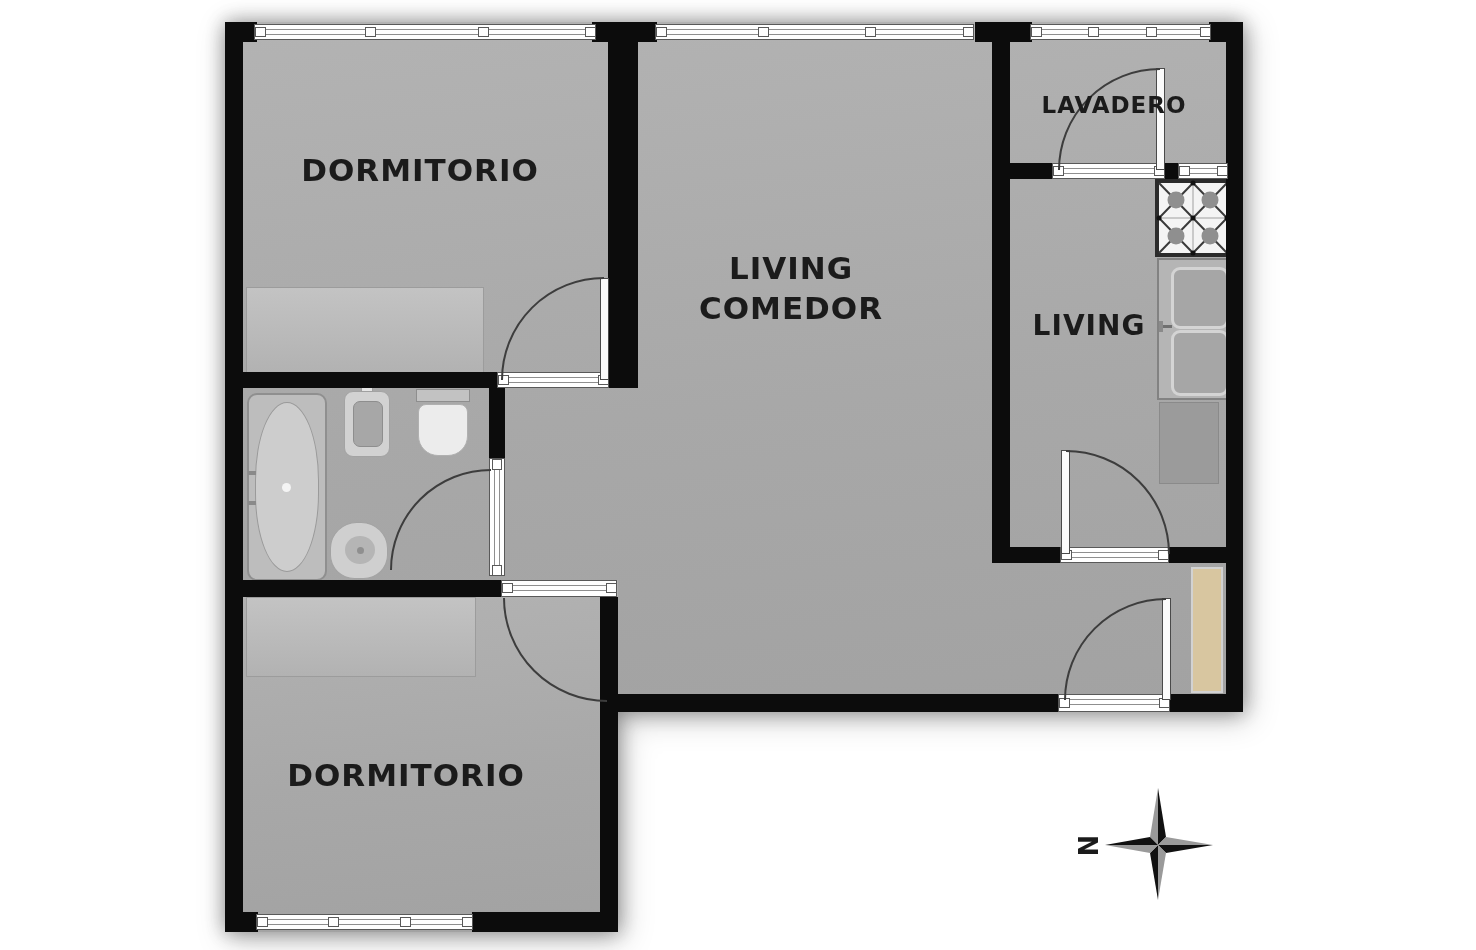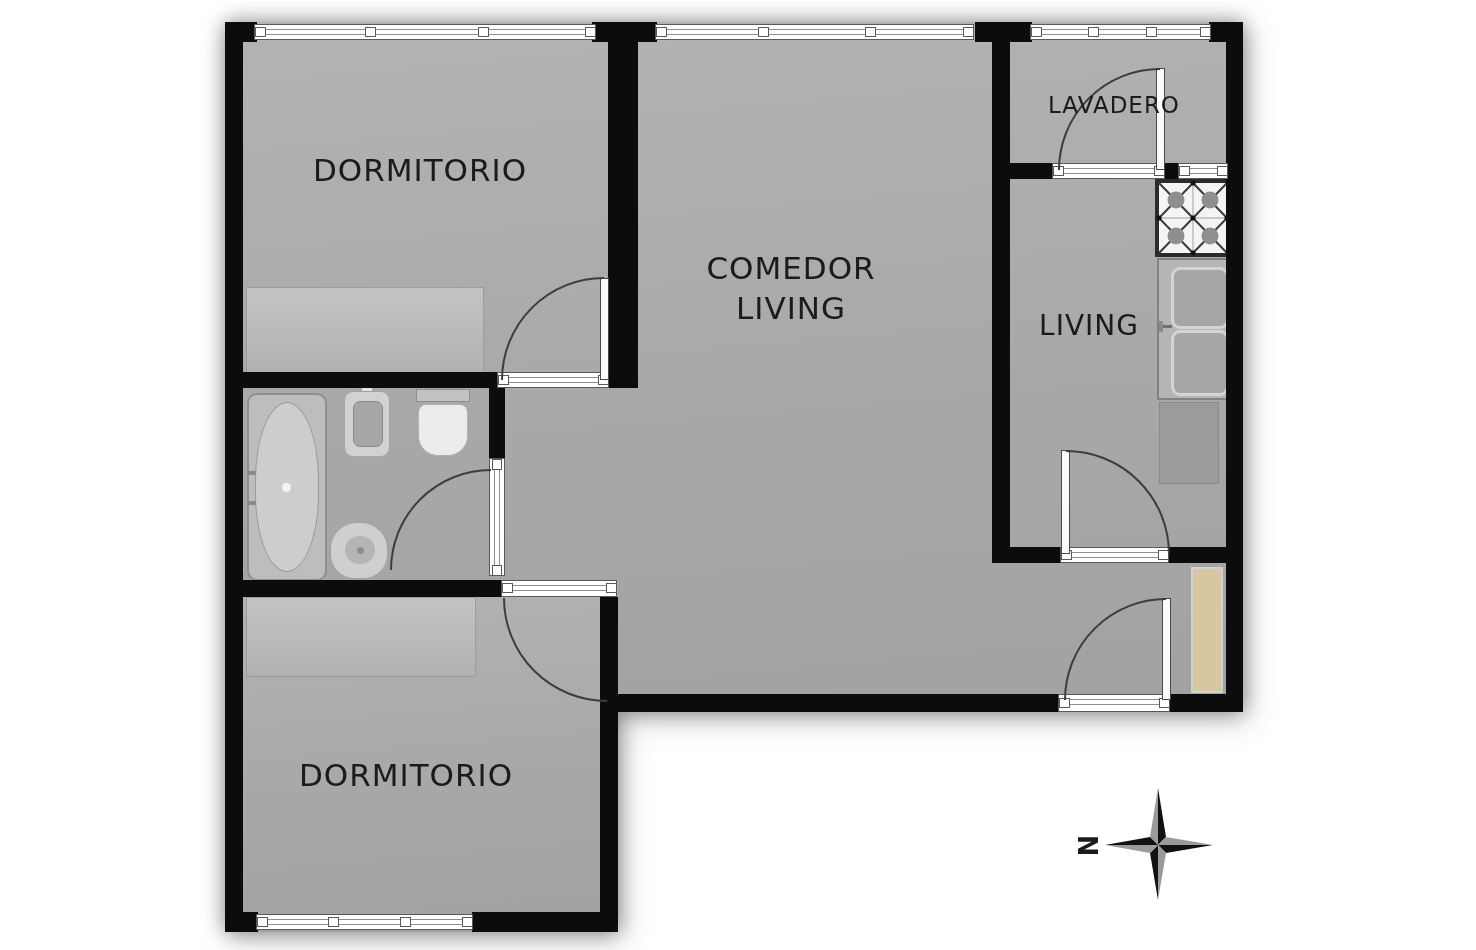--- a/index.html
+++ b/index.html
@@ -17,21 +17,21 @@
   .band-v{background-image:linear-gradient(#8f8f8f,#8f8f8f),linear-gradient(#8f8f8f,#8f8f8f);
           background-size:1px 100%;background-position:4px 0,9px 0;}
   .sq{position:absolute;width:11px;height:10px;background:#fff;border:1px solid #595959;
       box-sizing:border-box;top:2px;}
   .sqv{position:absolute;width:10px;height:11px;background:#fff;border:1px solid #595959;
       box-sizing:border-box;left:2px;}
   .leaf{position:absolute;background:#fbfbfb;border:1px solid #4a4a4a;box-sizing:border-box;}
   .furn{position:absolute;background:linear-gradient(180deg,#c3c3c3,#b2b2b2);
         border:1px solid #9c9c9c;box-sizing:border-box;}
   .room-label{position:absolute;transform:translate(-50%,-50%);color:#1b1b1b;
-        letter-spacing:1px;white-space:nowrap;text-align:center;}
+        letter-spacing:1px;white-space:nowrap;text-align:center;font-weight:bold;}
   .fixture{position:absolute;box-sizing:border-box;}
   svg.overlay{position:absolute;left:0;top:0;pointer-events:none;}
 </style>
 </head>
 <body>
 
 <div id="canvas">
 
   <div class="shadow-wrap">
     <div class="floor" style="left:225px;top:22px;width:1018px;height:690px;"></div>
@@ -176,22 +176,22 @@
     <path d="M 604,278 A 102,102 0 0 0 502,380" fill="none" stroke="#3d3d3d" stroke-width="2"></path>
     <path d="M 491,470 A 100,100 0 0 0 391,570" fill="none" stroke="#3d3d3d" stroke-width="2"></path>
     <path d="M 504,598 A 103,103 0 0 0 607,701" fill="none" stroke="#3d3d3d" stroke-width="2"></path>
     <path d="M 1160,69 A 101,101 0 0 0 1059,170" fill="none" stroke="#3d3d3d" stroke-width="2"></path>
     <path d="M 1066,451 A 103,103 0 0 1 1169,554" fill="none" stroke="#3d3d3d" stroke-width="2"></path>
     <path d="M 1166,599 A 101,101 0 0 0 1065,700" fill="none" stroke="#3d3d3d" stroke-width="2"></path>
   </svg>
 
   <div class="room-label" style="left:420px;top:170px;font-size:31px;">DORMITORIO</div>
   <div class="room-label" style="left:791px;top:288px;font-size:31px;line-height:40px;">
+    <div>LIVING</div>
     <div>COMEDOR</div>
-    <div>LIVING</div>
   </div>
   <div class="room-label" style="left:1114px;top:105px;font-size:23px;">LAVADERO</div>
   <div class="room-label" style="left:1089px;top:325px;font-size:28px;">LIVING</div>
   <div class="room-label" style="left:406px;top:775px;font-size:31px;">DORMITORIO</div>
 
   <svg class="overlay" style="left:1085px;top:780px;" width="150" height="135">
     <polygon points="73,8 73,65 65,57" fill="#9a9a9a"></polygon>
     <polygon points="73,8 73,65 81,57" fill="#111111"></polygon>
     <polygon points="128,65 73,65 81,57" fill="#9a9a9a"></polygon>
     <polygon points="128,65 73,65 81,73" fill="#111111"></polygon>

